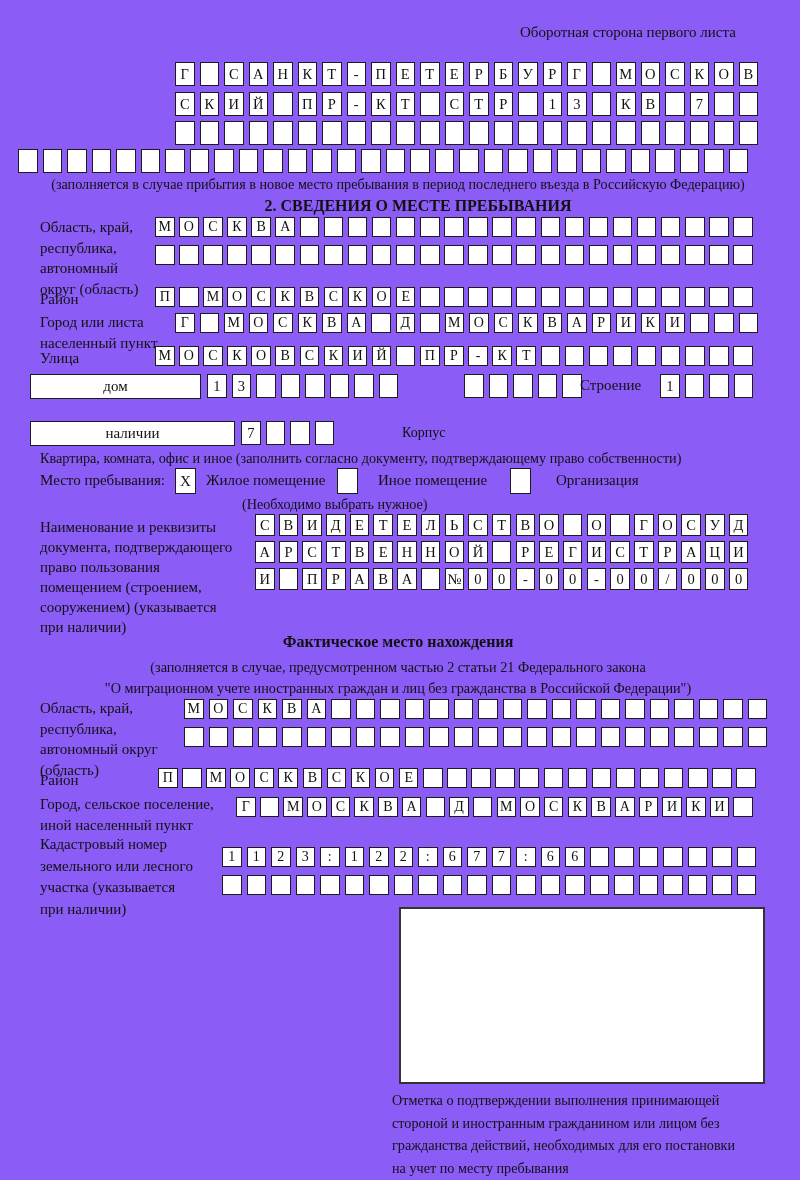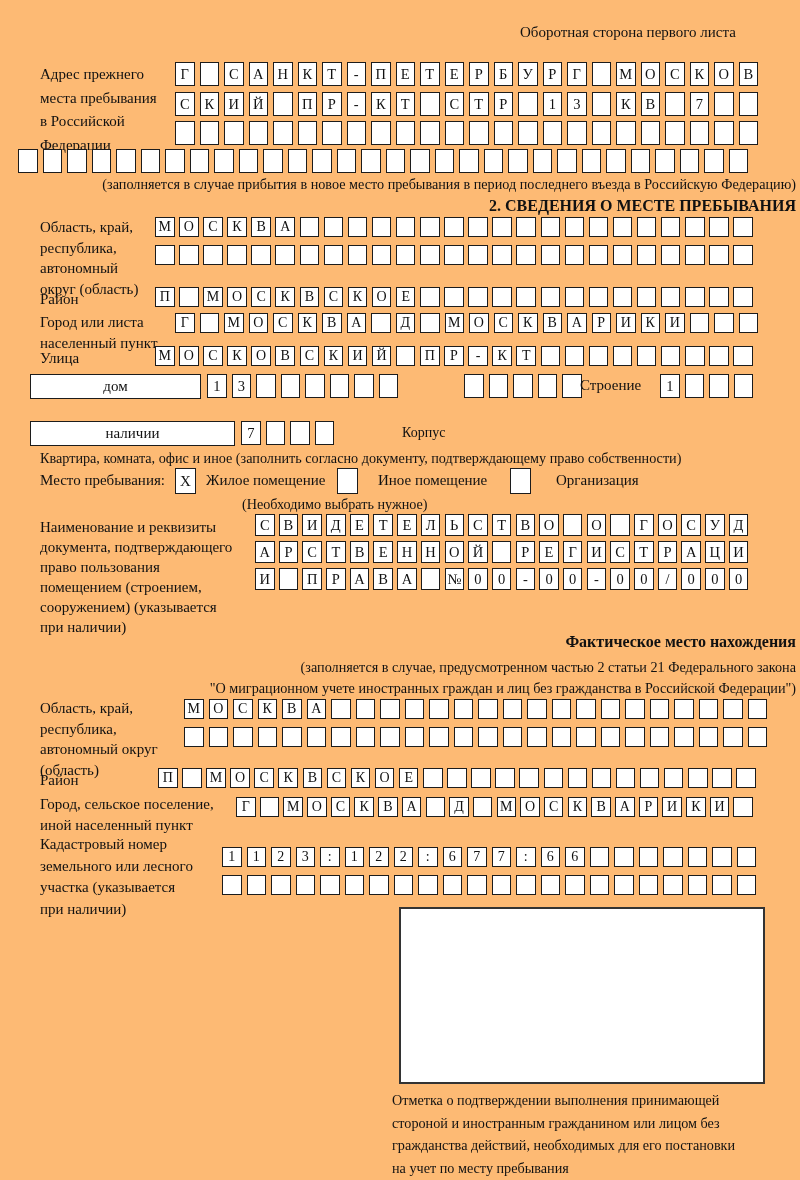--- a/index.html
+++ b/index.html
@@ -1,24 +1,24 @@
 <!DOCTYPE html>
 <html><head>
 <meta charset="utf-8">
 <style>
   html,body{margin:0;padding:0;background:#e8e8e8;}
   .page{
-    position:relative;width:800px;height:1180px;background:#fdba74;
+    position:relative;width:800px;height:1180px;background:#8b5cf6;
     font-family:"Liberation Serif","DejaVu Serif",serif;color:#111;
     margin:0 auto;overflow:hidden;
   }
   .abs{position:absolute;}
   .lbl{position:absolute;font-size:15px;line-height:20.5px;white-space:pre-line;}
   .cap{position:absolute;font-size:14.2px;white-space:pre-line;}
-  .ctr{left:0;right:4px;text-align:right;}
+  .ctr{left:0;right:4px;text-align:center;}
   .bold{font-weight:bold;}
   .cr{position:absolute;display:flex;gap:5px;}
   .cr .cell{
     width:19.5px;height:24px;box-sizing:border-box;border:1.8px solid #1c1c1c;
     display:flex;align-items:center;justify-content:center;
     font-size:14.5px;background:#fff;flex:0 0 auto;
   }
   .sm .cell{height:20px;font-size:14px;}
   .md .cell{height:22px;}
   .wbox{
@@ -31,24 +31,20 @@
   }
   .stampbox{position:absolute;box-sizing:border-box;border:2px solid #333;background:#fff;}
 </style>
 </head>
 <body>
 
 <div class="page">
 
   <div class="abs" style="top:24px;left:520px;font-size:15px;">Оборотная сторона первого листа</div>
 
-  <div class="lbl" style="left:40px;top:63px;line-height:23.5px;">Адрес прежнего
-места пребывания
-в Российской
-Федерации</div>
   <div class="cr" style="left:175px;top:62px;">
       <div class="cell">Г</div>
       <div class="cell"></div>
       <div class="cell">С</div>
       <div class="cell">А</div>
       <div class="cell">Н</div>
       <div class="cell">К</div>
       <div class="cell">Т</div>
       <div class="cell">-</div>
       <div class="cell">П</div>

